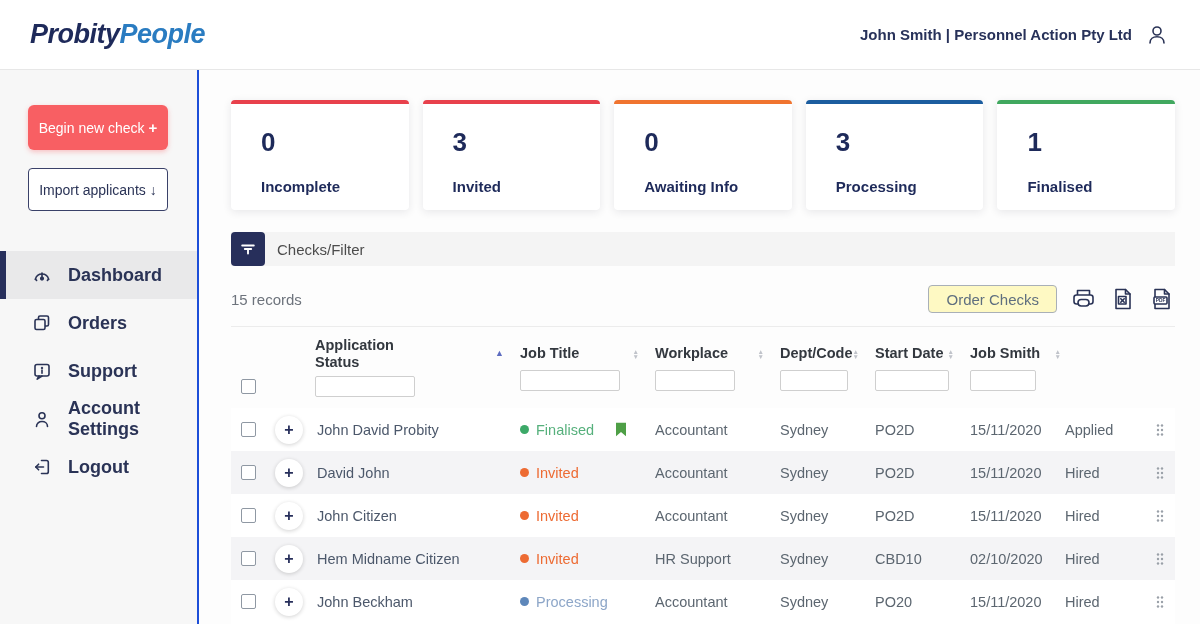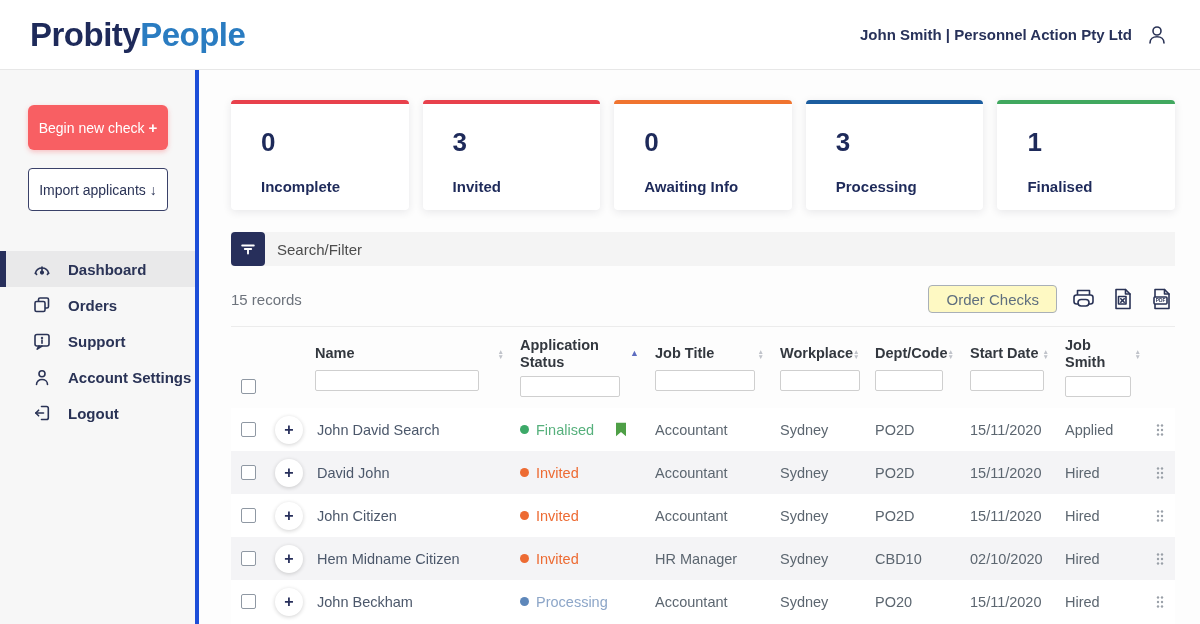--- a/index.html
+++ b/index.html
@@ -5,43 +5,43 @@
   * { margin:0; padding:0; box-sizing:border-box; }
   html,body { width:1200px; height:624px; overflow:hidden; }
   body { font-family:"Liberation Sans", sans-serif; background:#fff; color:#2a3356; }
 
   .app { width:1200px; height:624px; display:flex; flex-direction:column; }
 
   
   .topbar { height:70px; background:#fff; border-bottom:1px solid #e7e7e7;
             display:flex; align-items:center; justify-content:space-between;
             padding:0 30px; flex:0 0 auto; }
-  .logo { font-size:33px; font-weight:800; letter-spacing:-0.5px; cursor:default; }
+  .logo { font-size:27px; font-weight:800; letter-spacing:-0.5px; cursor:default;font-style:italic; }
   .logo .p1 { color:#1e2a5a; }
   .logo .p2 { color:#2a7cc1; }
   .user-area { display:flex; align-items:center; gap:12px; }
   .user-name { font-size:15px; font-weight:700; color:#28325a; }
   .icon-stroke { stroke:#2a3356; fill:none; stroke-width:1.6; stroke-linecap:round; stroke-linejoin:round; }
 
   
   .layout { flex:1; display:flex; min-height:0; }
 
   
-  .sidebar { width:199px; flex:0 0 199px; background:#f7f7f7; border-right:4px solid #1d4ed8; padding-top:35px; }
+  .sidebar { width:199px; flex:0 0 199px; background:#f7f7f7; border-right:2px solid #1d4ed8; padding-top:35px; }
   .btn-begin { display:block; margin:0 0 18px 28px; width:140px; height:45px; background:#f85f63;
                color:#fff; border:none; border-radius:6px; font-size:14px; font-weight:500;
                font-family:inherit; cursor:pointer; box-shadow:0 2px 5px rgba(248,95,99,.35); }
   .btn-begin .plus { font-weight:800; font-size:15px; margin-left:4px; }
   .btn-import { display:block; margin:0 0 40px 28px; width:140px; height:43px; background:#fff;
                 color:#2a3356; border:1px solid #3a4169; border-radius:4px; font-size:14px;
                 font-family:inherit; cursor:pointer; }
   .btn-import .arrow { font-weight:800; margin-left:4px; }
   .side-nav { display:flex; flex-direction:column; }
-  .side-item { height:36px; display:flex; align-items:center; gap:16px; padding-left:32px;
-               font-size:15px; font-weight:700; color:#2a3356; cursor:pointer; }
+  .side-item { height:48px; display:flex; align-items:center; gap:16px; padding-left:32px;
+               font-size:18px; font-weight:700; color:#2a3356; cursor:pointer; }
   .side-item.active { background:#e9e9ea; border-left:6px solid #272f5b; padding-left:26px; }
   .side-item svg { flex:0 0 auto; }
 
   
   .main { flex:1; background:#fdfdfd; padding:30px 25px 0 32px; min-width:0; }
 
   
   .cards { display:flex; gap:14px; height:110px; margin-bottom:22px; }
   .card { flex:1; background:#fff; border-radius:4px; border-top:4px solid #ccc;
           box-shadow:0 2px 8px rgba(40,40,60,.10); padding:24px 0 0 30px; cursor:pointer; }
@@ -223,21 +223,21 @@
           <span style="display:flex">
             <svg width="20" height="20" viewBox="0 0 20 20">
                 <g stroke="#fff" stroke-width="1.9" stroke-linecap="round" fill="none">
                   <line x1="4.2" y1="6.5" x2="15.8" y2="6.5"></line>
                   <line x1="6.8" y1="10" x2="13.2" y2="10"></line>
                   <line x1="10" y1="10" x2="10" y2="14.6"></line>
                 </g>
               </svg>
           </span>
         </button>
-        <span class="filter-label">Search/Filter</span>
+        <span class="filter-label">Checks/Filter</span>
       </div>
 
       <div class="toolbar">
         <span class="records">15 records</span>
         <div class="tool-right">
           <button class="btn-order">Order Checks</button>
           <button class="tool-icon">
             <span style="display:flex">
               <svg width="27" height="26" viewBox="0 0 26 26">
                   <g class="icon-stroke">
@@ -278,30 +278,20 @@
 
       <div class="table">
 
         <div class="grid-row thead">
           <div class="cell-check">
             <input type="checkbox" style="">
           </div>
           <div></div>
           <div class="th">
             <div class="th-top">
-              <span class="th-label">Name</span>
-              <span class="sort">
-                  <span>▲</span>
-                  <span>▼</span>
-                </span>
-            </div>
-            <input class="w164" style="">
-          </div>
-          <div class="th">
-            <div class="th-top">
               <span class="th-label" style="max-width:92px">Application Status</span>
               <span class="sort-asc">▲</span>
             </div>
             <input class="w100" style="">
           </div>
           <div class="th">
             <div class="th-top">
               <span class="th-label">Job Title</span>
               <span class="sort">
                   <span>▲</span>
@@ -355,21 +345,21 @@
 
         <div class="grid-row trow">
           <div class="cell-check">
               <input type="checkbox" style="">
             </div>
           <div>
               <button class="expand-btn">
                 <span>+</span>
               </button>
             </div>
-          <div class="cell-name">John David Search</div>
+          <div class="cell-name">John David Probity</div>
           <div class="cell-status status-finalised">
             <span class="dot"></span>
             <span class="stxt">Finalised</span>
             <span class="bookmark">
               <svg width="12" height="15" viewBox="0 0 12 15">
                   <path d="M1 0.8 h10 v13.4 l-5 -4.3 -5 4.3 z" fill="#4e9f46"></path>
                 </svg>
             </span>
           </div>
           <div>Accountant</div>
@@ -470,21 +460,21 @@
           <div>
               <button class="expand-btn">
                 <span>+</span>
               </button>
             </div>
           <div class="cell-name">Hem Midname Citizen</div>
           <div class="cell-status status-invited">
             <span class="dot"></span>
             <span class="stxt">Invited</span>
           </div>
-          <div>HR Manager</div>
+          <div>HR Support</div>
           <div>Sydney</div>
           <div>CBD10</div>
           <div>02/10/2020</div>
           <div>Hired</div>
           <button class="menu-btn">
             <span style="display:flex">
               <svg width="8" height="14" viewBox="0 0 8 14">
                   <g fill="#9aa0a8">
                     <circle cx="2" cy="2.5" r="1.2"></circle>
                     <circle cx="6" cy="2.5" r="1.2"></circle>

